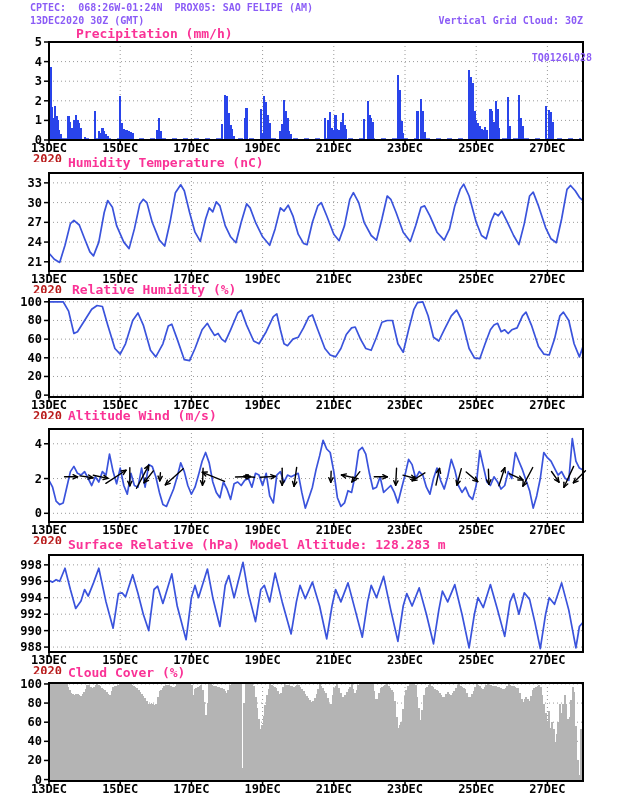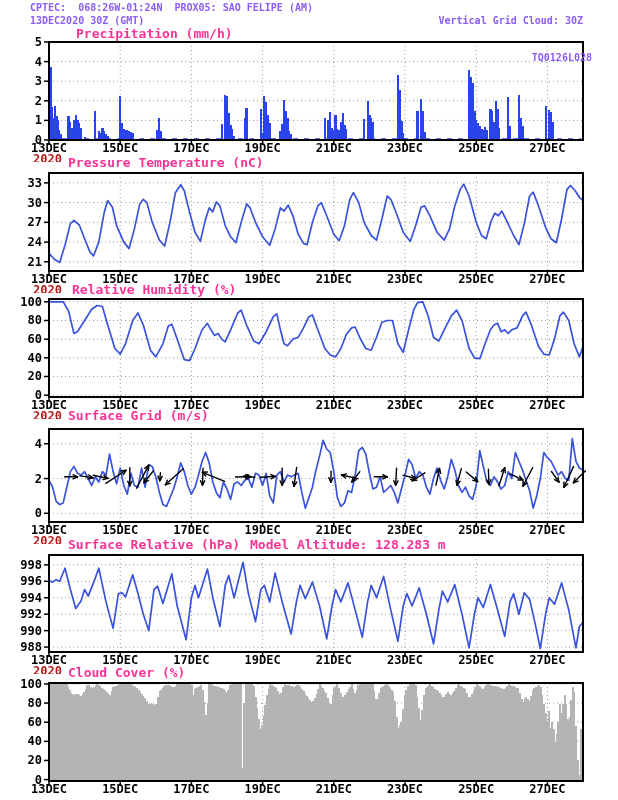--- a/index.html
+++ b/index.html
@@ -829,23 +829,23 @@
         <text x="547.4" y="793" class="xlab">27DEC</text>
       </g>
     </svg>
 
   <div class="abs t-orange" style="left:30px;top:1px;">CPTEC:  068:26W-01:24N  PROX05: SAO FELIPE (AM)</div>
   <div class="abs t-orange" style="left:30px;top:14px;">13DEC2020 30Z (GMT)</div>
   <div class="abs t-orange" style="right:35px;top:14px;">Vertical Grid Cloud: 30Z</div>
   <div class="abs t-orange" style="right:26px;top:27px;margin-top:24px;">TQ0126L028</div>
 
   <div class="abs t-mag" style="left:76px;top:27px;">Precipitation (mm/h)</div>
-  <div class="abs t-mag" style="left:68px;top:156px;">Pressure Temperature (nC)</div>
+  <div class="abs t-mag" style="left:68px;top:156px;">Humidity Temperature (nC)</div>
   <div class="abs t-mag" style="left:72px;top:283px;">Relative Humidity (%)</div>
-  <div class="abs t-mag" style="left:68px;top:409px;">Surface Grid (m/s)</div>
+  <div class="abs t-mag" style="left:68px;top:409px;">Altitude Wind (m/s)</div>
   <div class="abs t-mag" style="left:68px;top:538px;">Surface Relative (hPa)</div>
   <div class="abs t-mag" style="left:250px;top:538px;text-align:right;">Model Altitude: 128.283 m</div>
   <div class="abs t-mag" style="left:68px;top:666px;text-align:center;">Cloud Cover (%)</div>
 
   <div class="year" style="top:154px;">2020</div>
   <div class="year" style="top:285px;">2020</div>
   <div class="year" style="top:411px;">2020</div>
   <div class="year" style="top:536px;">2020</div>
   <div class="year" style="top:666px;">2020</div>
 

